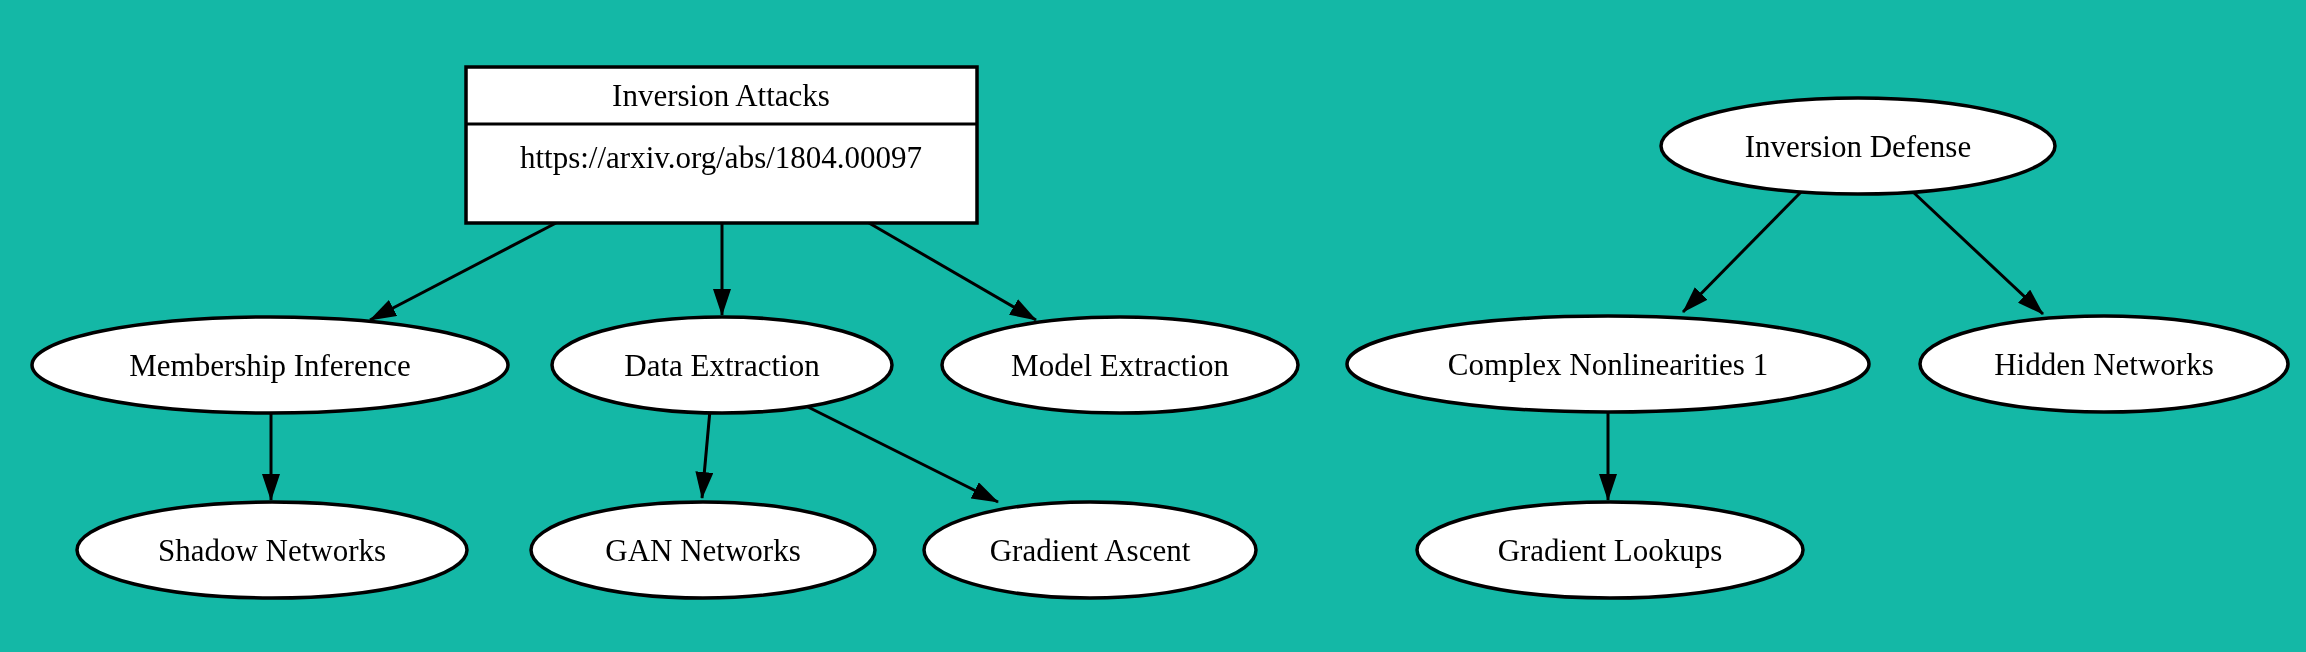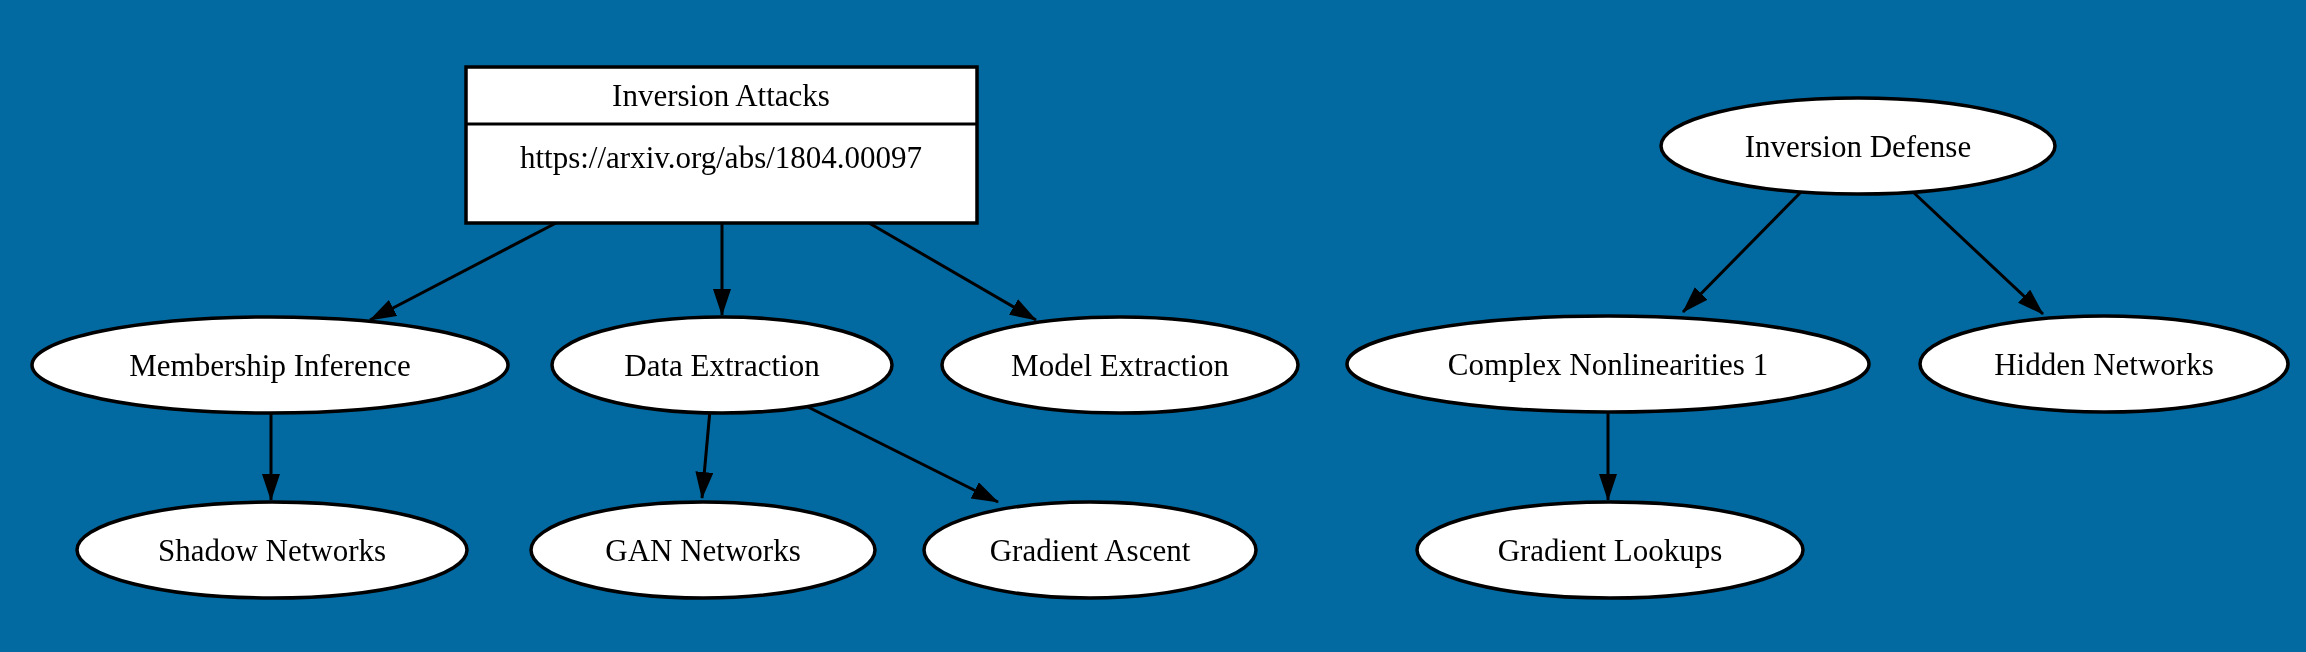--- a/index.html
+++ b/index.html
@@ -4,21 +4,21 @@
 <style>
   html, body {
     margin: 0;
     padding: 0;
     background: #ffffff;
   }
   .canvas {
     position: relative;
     width: 2306px;
     height: 652px;
-    background: #0369a1;
+    background: #14b8a6;
     overflow: hidden;
   }
   svg {
     display: block;
   }
   .node-shape {
     fill: #ffffff;
     stroke: #000000;
     stroke-width: 3.5;
   }

